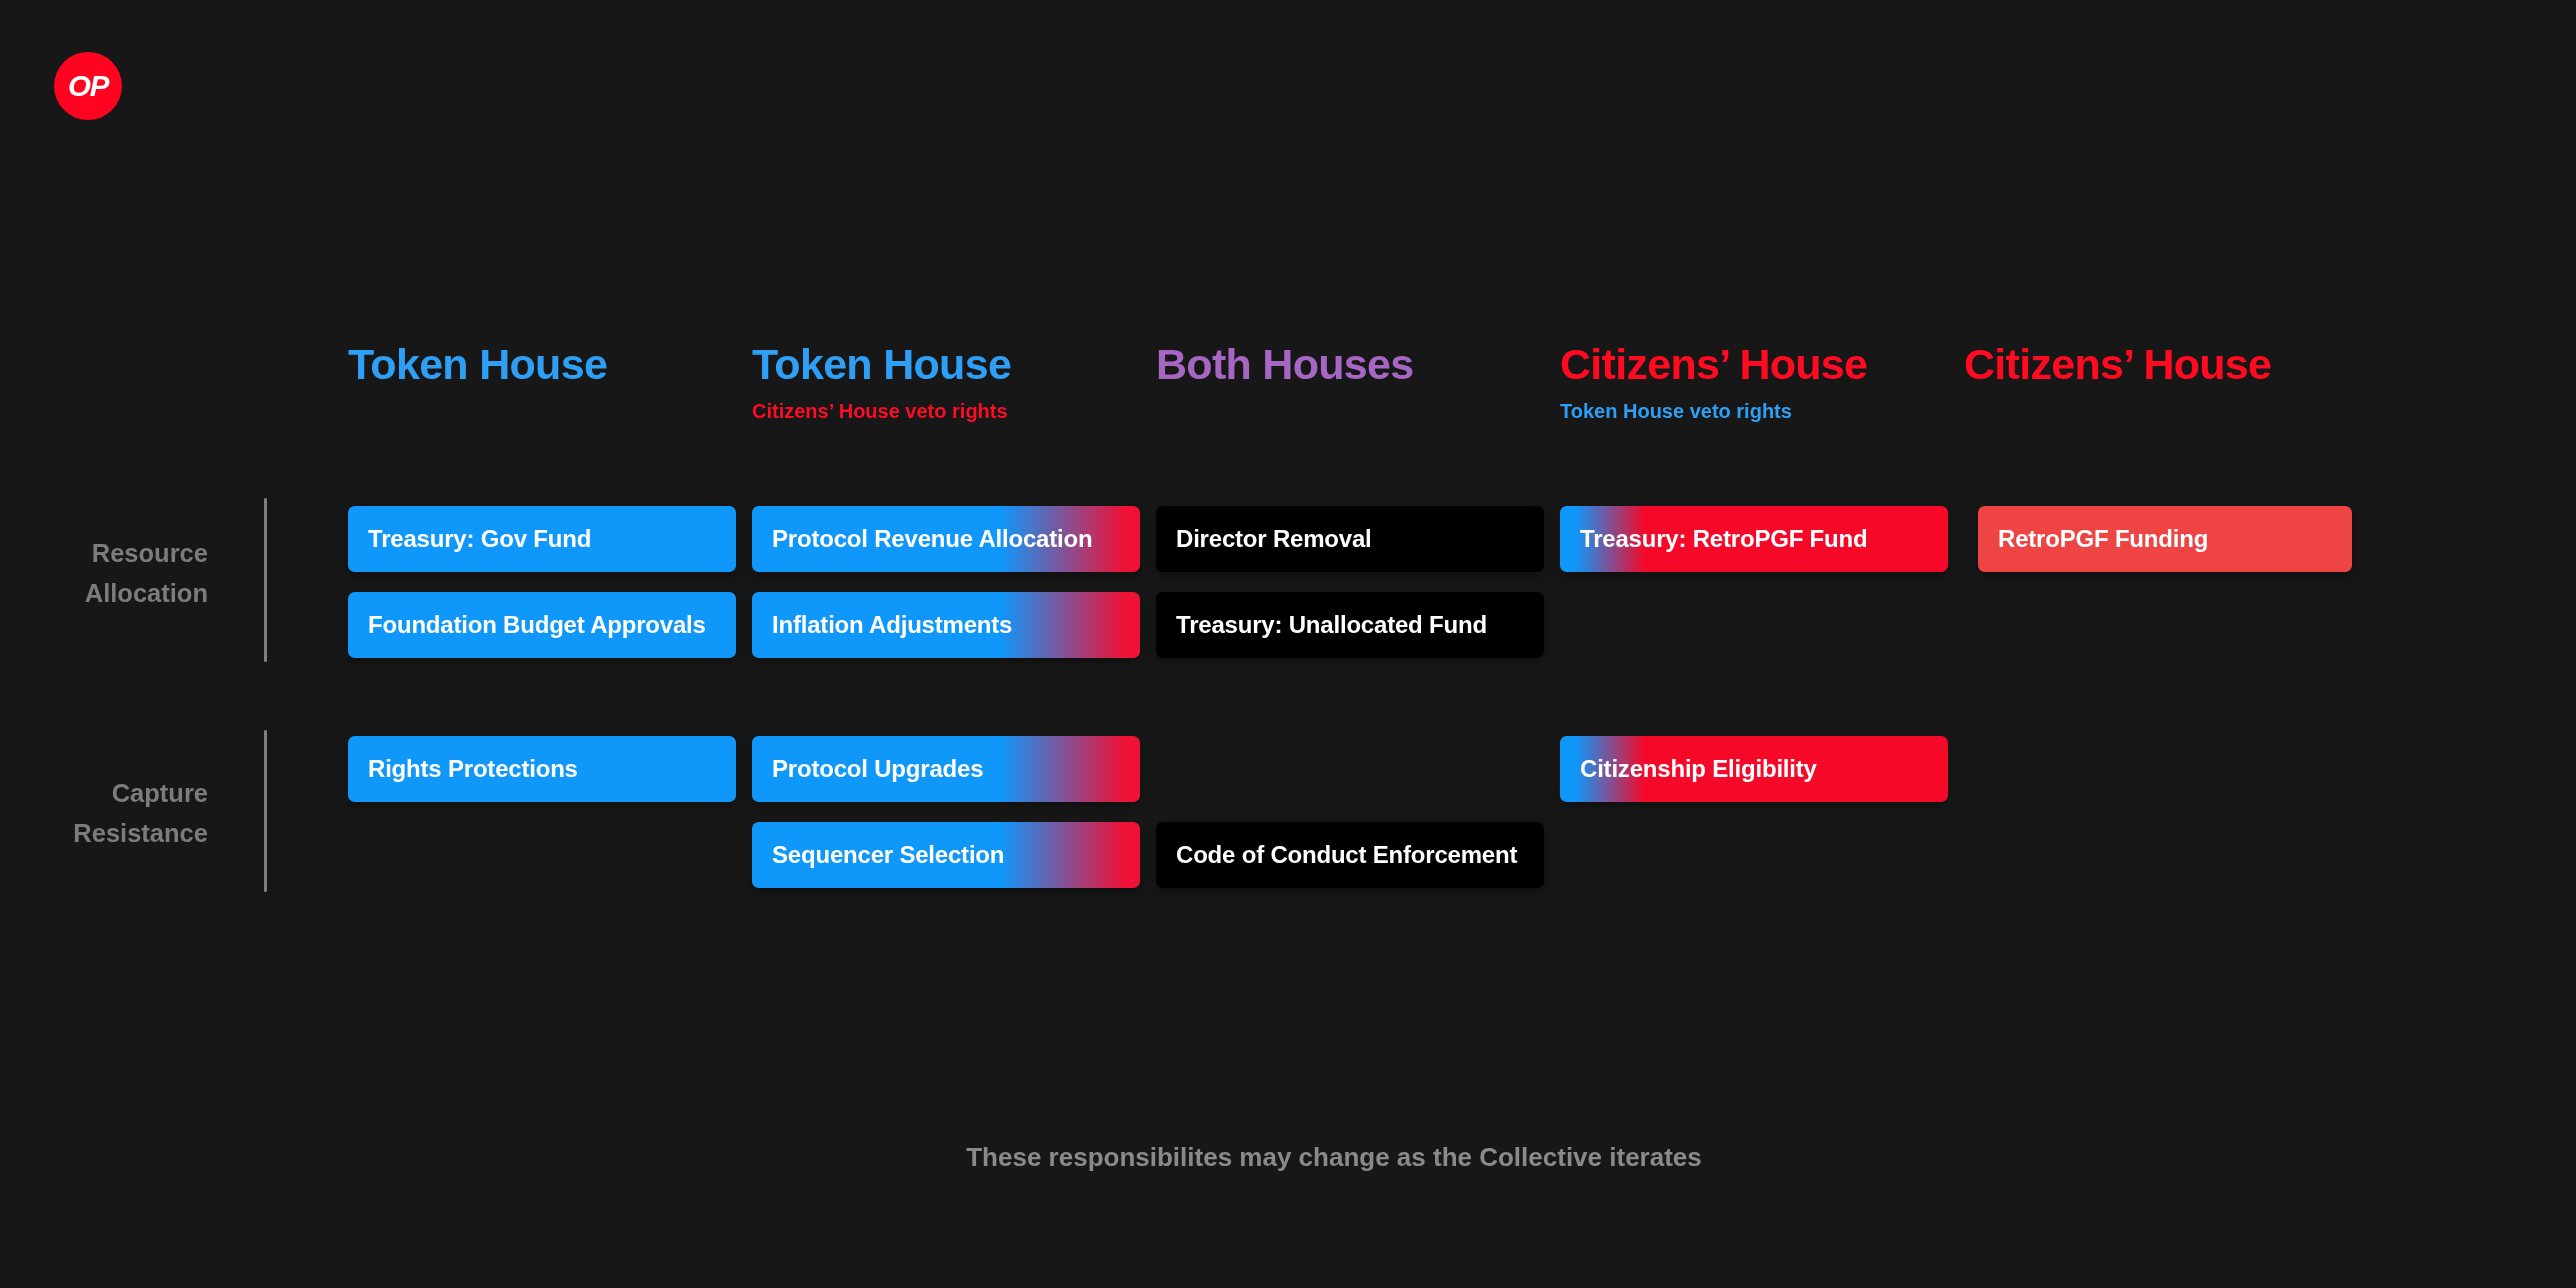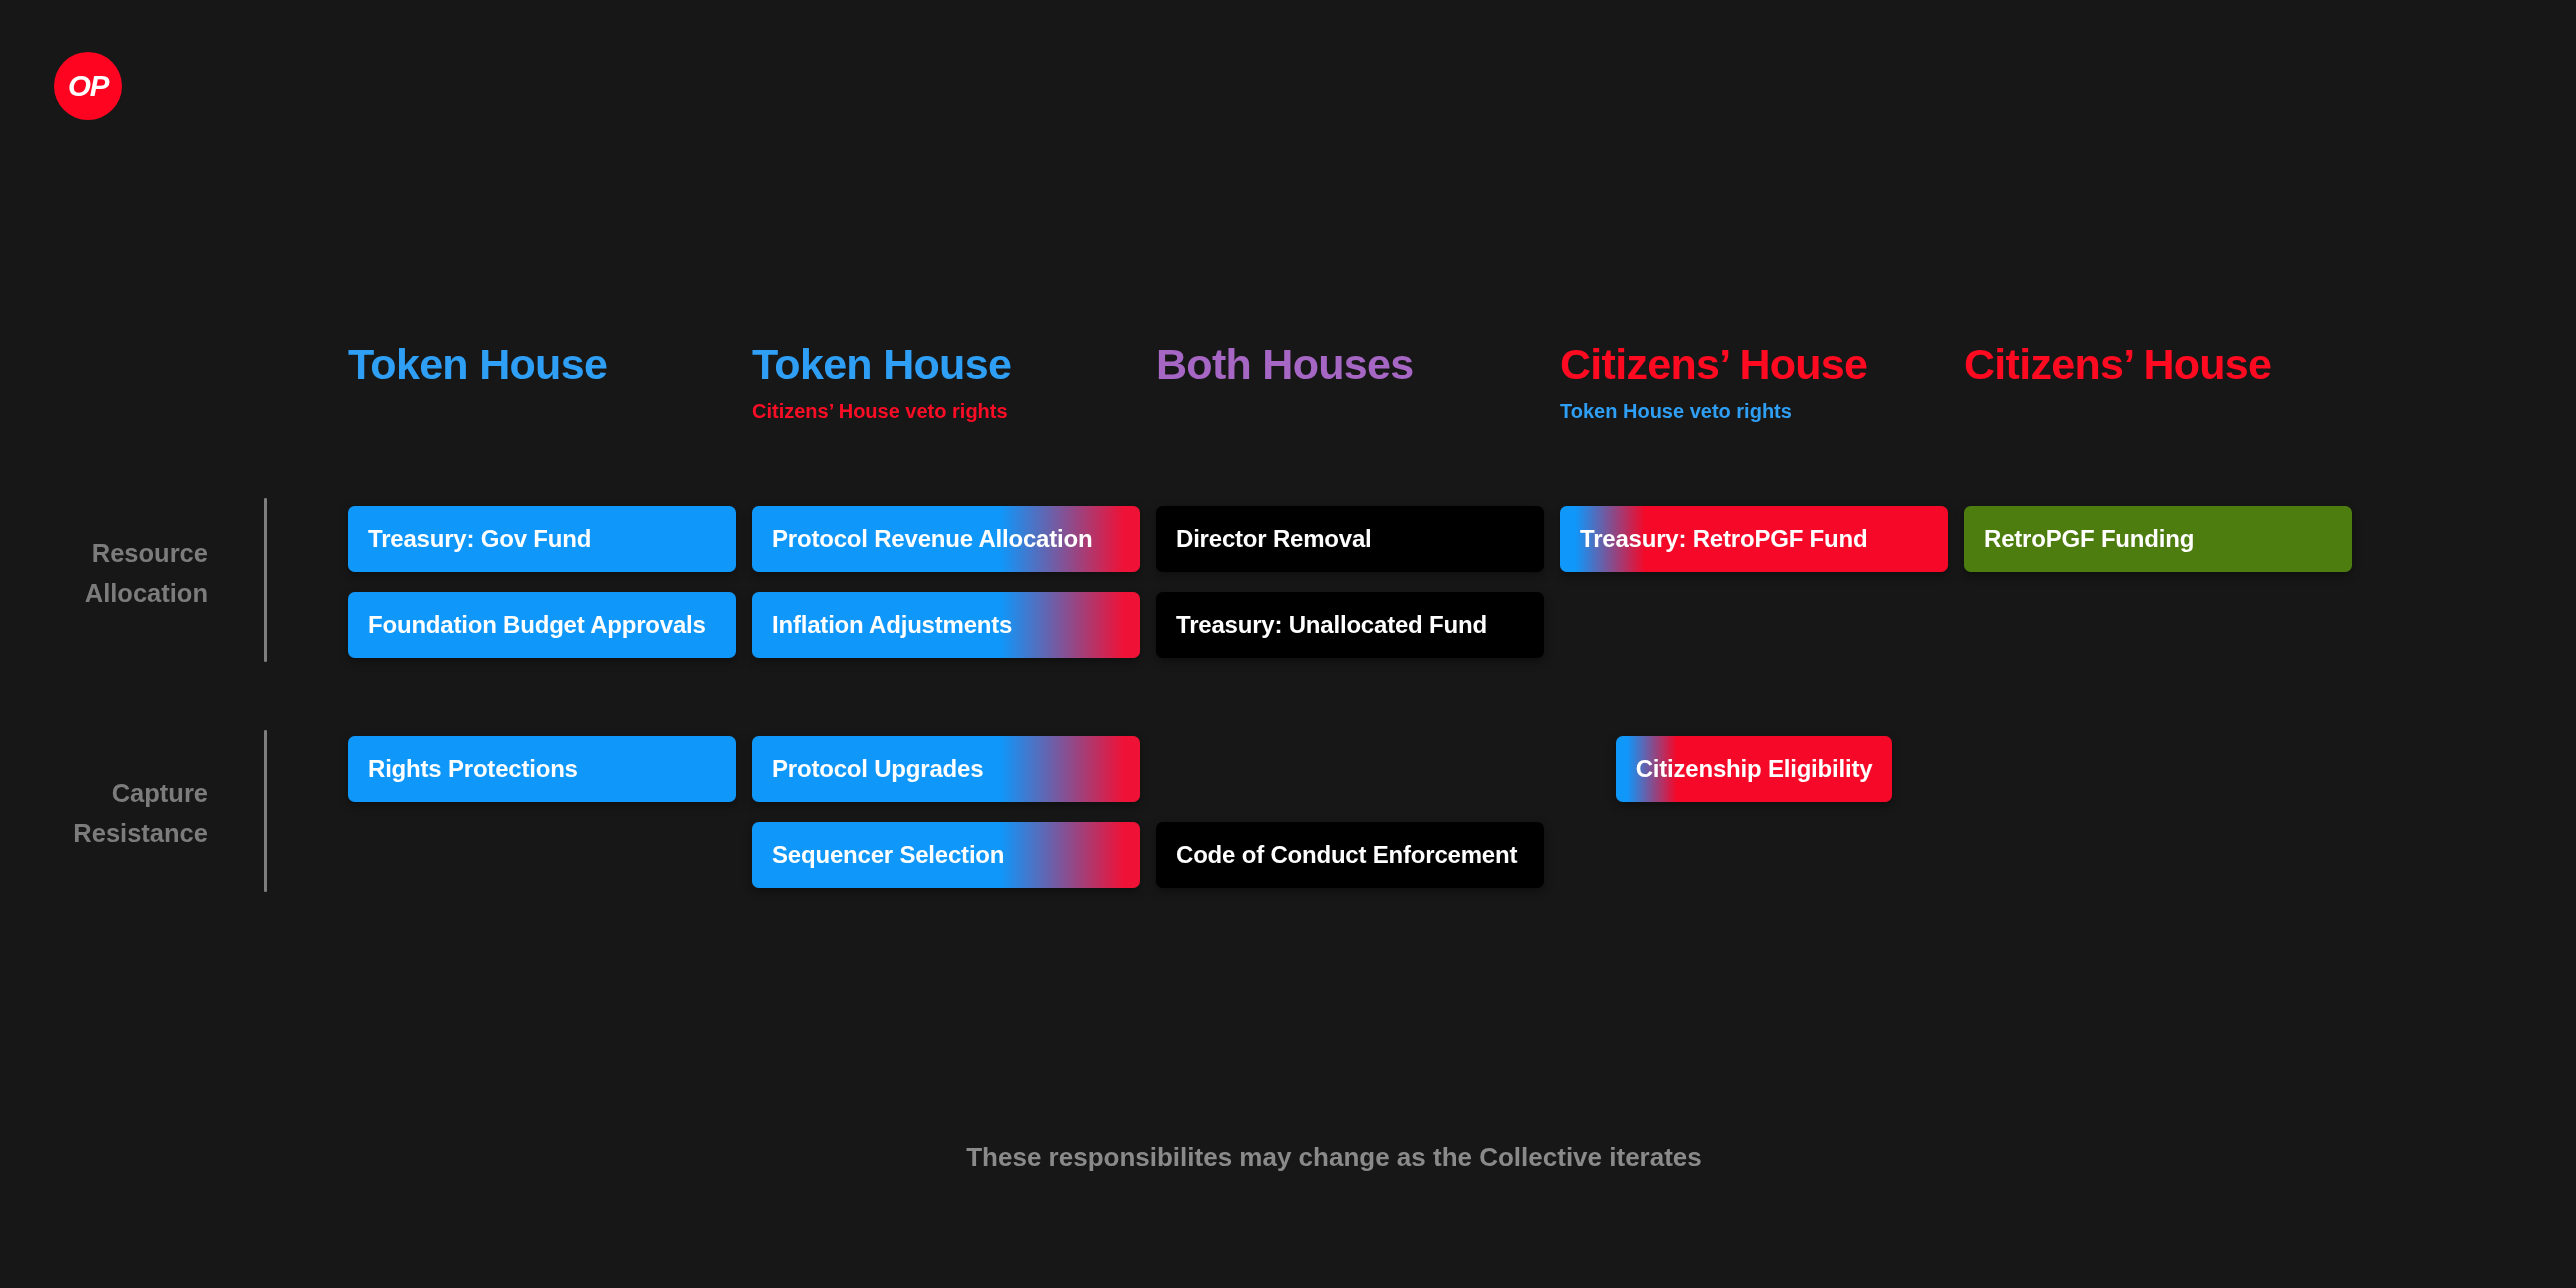--- a/index.html
+++ b/index.html
@@ -74,21 +74,21 @@
     box-sizing: border-box;
     font-size: 24px;
     font-weight: 700;
     letter-spacing: -0.2px;
     color: #FFFFFF;
     white-space: nowrap;
     box-shadow: 0 3.4px 8px rgba(0,0,0,0.35);
   }
   .box.blue   { background: #0F97FA; }
   .box.purple { background: #000000; }
-  .box.red    { background: #4d7c0f; }
+  .box.red    { background: #ef4444; margin-left: 14px; }
   .box.blue-red-gradient {
     background: linear-gradient(90deg, #0F97FA 0%, #0F97FA 64%, #F01136 96%);
   }
   .box.red-blue-edge {
     background: linear-gradient(90deg, #0F97FA 0%, #0F97FA 4%, #F50828 22%);
   }
 
   
   .row-label {
     position: absolute;
@@ -196,21 +196,21 @@
       </div>
       <div class="box blue-red-gradient">
         <span>Sequencer Selection</span>
       </div>
     </div>
     <div class="cell" style="grid-area: 3 / 3; justify-content: flex-end;">
       <div class="box purple">
         <span>Code of Conduct Enforcement</span>
       </div>
     </div>
-    <div class="cell" style="grid-area: 3 / 4; align-items: center;">
+    <div class="cell" style="grid-area: 3 / 4;">
       <div class="box red-blue-edge">
         <span>Citizenship Eligibility</span>
       </div>
     </div>
     <div class="cell" style="grid-area: 3 / 5;"></div>
   </div>
 
 <div class="row-label" id="row-label-1">
   <div>Resource</div>
   <div>Allocation</div>

